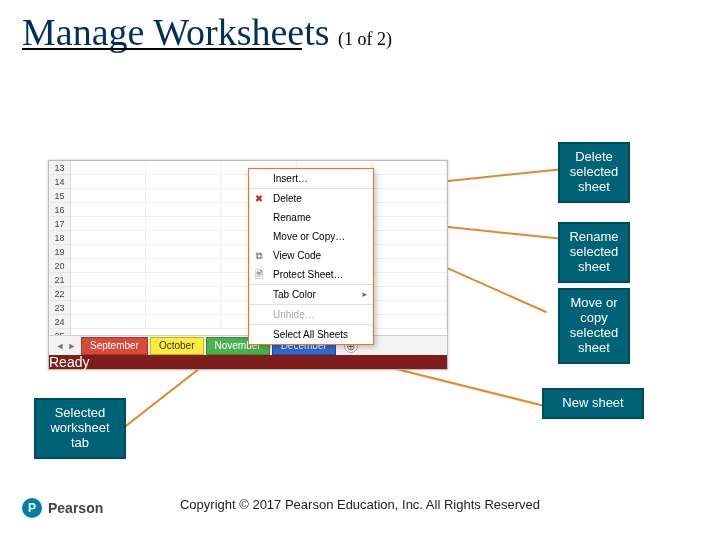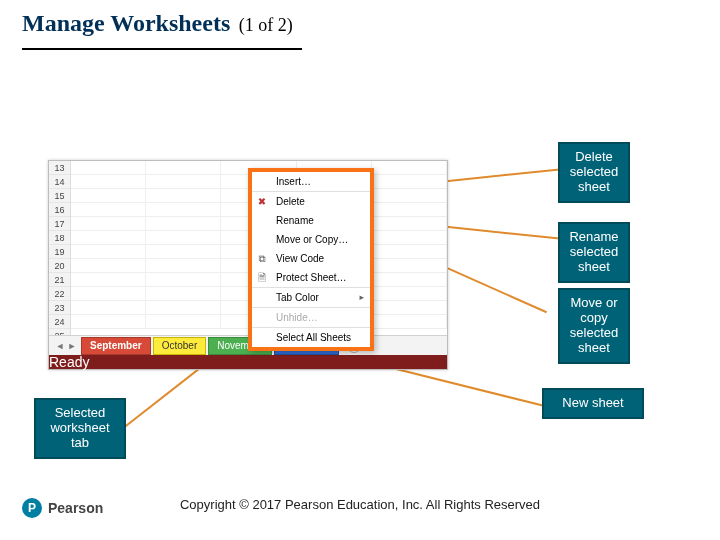--- a/index.html
+++ b/index.html
@@ -1,48 +1,48 @@
 <!DOCTYPE html>
 <html><head>
 <meta charset="utf-8">
 <style>
   * { box-sizing: border-box; margin: 0; padding: 0; }
   html, body { width: 720px; height: 540px; font-family: Arial, Helvetica, sans-serif; background: #fff; overflow: hidden; }
 
   .slide { position: relative; width: 720px; height: 540px; }
 
   .title-area { position: absolute; top: 10px; left: 22px; }
-  .title { font-family: "Times New Roman", Times, serif; font-size: 24px; font-weight: bold; color: #003057; display: inline; }
+  .title { font-family: "Times New Roman", Times, serif; font-size: 38px; font-weight: normal; color: #003057; display: inline; }
   .title-part { font-size: 18px; color: #000; font-family: "Times New Roman", Times, serif; margin-left: 4px; }
   .title-underline { position: absolute; left: 22px; top: 48px; width: 280px; height: 2px; background: #000; }
 
   
   .figure { position: absolute; left: 30px; top: 140px; width: 660px; height: 310px; }
 
   
   .excel { position: absolute; left: 18px; top: 20px; width: 400px; height: 210px; border: 1px solid #bdbdbd; background: #fff; box-shadow: 0 0 3px rgba(0,0,0,0.2); font-size: 11px; }
   .row-headers { position: absolute; left: 0; top: 0; width: 22px; height: 180px; background: #f3f3f3; border-right: 1px solid #dcdcdc; }
   .row-header { height: 14px; line-height: 14px; text-align: center; font-size: 9px; color: #444; border-bottom: 1px solid #e6e6e6; }
   .grid { position: absolute; left: 22px; top: 0; right: 0; height: 168px; }
   .grid-row { height: 14px; border-bottom: 1px solid #eee; display: flex; }
   .grid-cell { flex: 1; border-right: 1px solid #eee; }
 
   .nav-strip { position: absolute; left: 0; bottom: 14px; right: 0; height: 20px; background: #f3f3f3; border-top: 1px solid #d0d0d0; display: flex; align-items: center; padding-left: 6px; font-size: 10px; }
   .nav-btn { width: 10px; height: 10px; margin-right: 2px; color: #777; font-size: 9px; line-height: 10px; text-align: center; }
   .tab { padding: 2px 8px; margin-left: 2px; border: 1px solid #999; background: #fff; font-size: 10px; line-height: 12px; }
-  .tab.sep { background: #d84a38; color: #fff; border-color: #a83a2c; font-weight: bold; }
+  .tab.sep { background: #d84a38; color: #fff; border-color: #a83a2c; }
   .tab.oct { background: #ffeb3b; color: #333; border-color: #c9b600; }
   .tab.nov { background: #4caf50; color: #fff; border-color: #3a8a3d; }
   .tab.dec { background: #2e6bd6; color: #fff; border-color: #234fa0; }
   .newsheet { margin-left: 8px; width: 14px; height: 14px; border: 1px solid #aaa; border-radius: 50%; font-size: 11px; line-height: 12px; text-align: center; color: #666; background: #fff; }
 
   .status-bar { position: absolute; left: 0; bottom: 0; right: 0; height: 14px; background: #7f1d1d; color: #fff; font-size: 14px; padding-left: 0; line-height: 14px; }
 
   
-  .context-menu { position: absolute; left: 218px; top: 28px; width: 126px; background: #fff; border: 4px solid #f97316; box-shadow: 2px 2px 6px rgba(0,0,0,0.25); font-size: 10px; }
+  .context-menu { position: absolute; left: 218px; top: 28px; width: 126px; background: #fff; border: 1px solid #f97316; box-shadow: 2px 2px 6px rgba(0,0,0,0.25); font-size: 10px; }
   .menu-item { padding: 4px 6px 4px 24px; position: relative; white-space: nowrap; }
   .menu-item + .menu-item { border-top: 0; }
   .menu-item.sep-after { border-bottom: 1px solid #e0e0e0; }
   .menu-item.disabled { color: #aaa; }
   .menu-item.has-arrow::after { content: "▸"; position: absolute; right: 6px; top: 4px; font-size: 9px; color: #666; }
   .menu-icon { position: absolute; left: 4px; top: 4px; width: 12px; height: 12px; font-size: 10px; line-height: 12px; text-align: center; color: #b33; }
 
   
   .callout { position: absolute; background: #006277; color: #fff; border: 2px solid #004a5a; padding: 6px 8px; text-align: center; font-size: 13px; line-height: 1.15; font-family: "Segoe UI", Arial, sans-serif; }
   .callout-c1 { right: 60px; top: 2px; width: 72px; }

